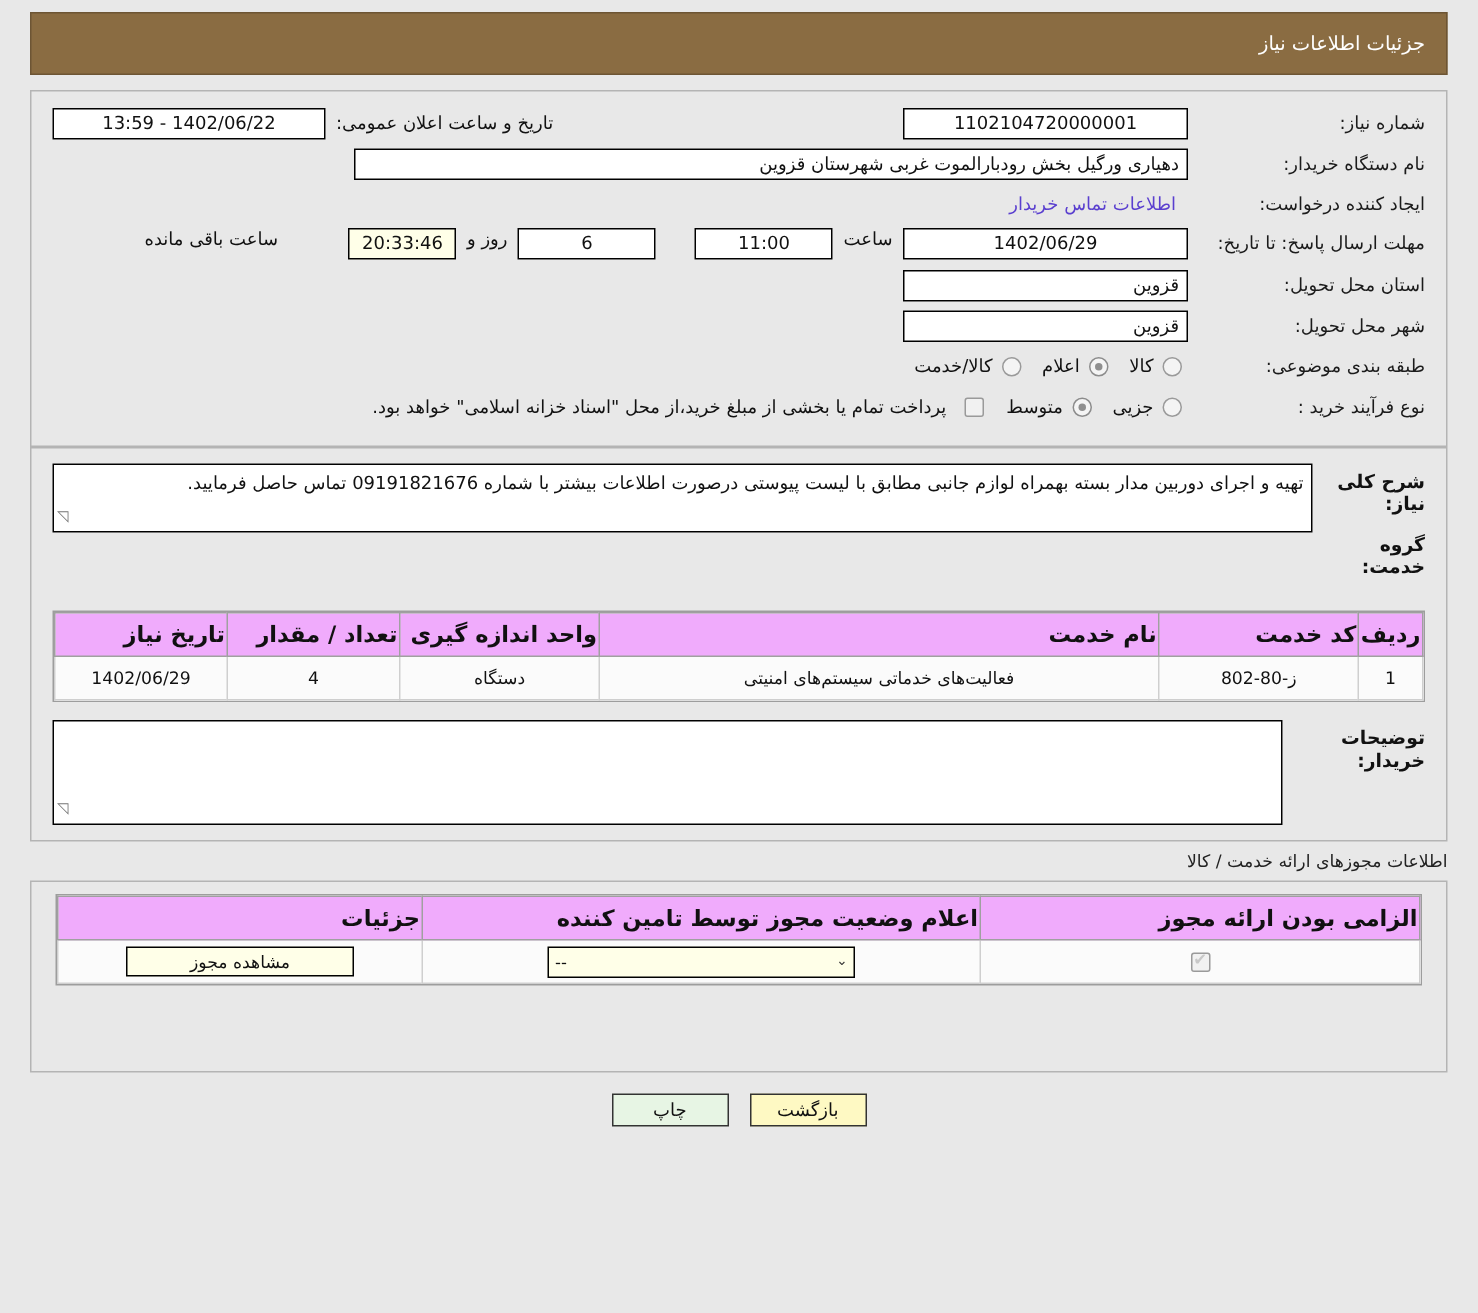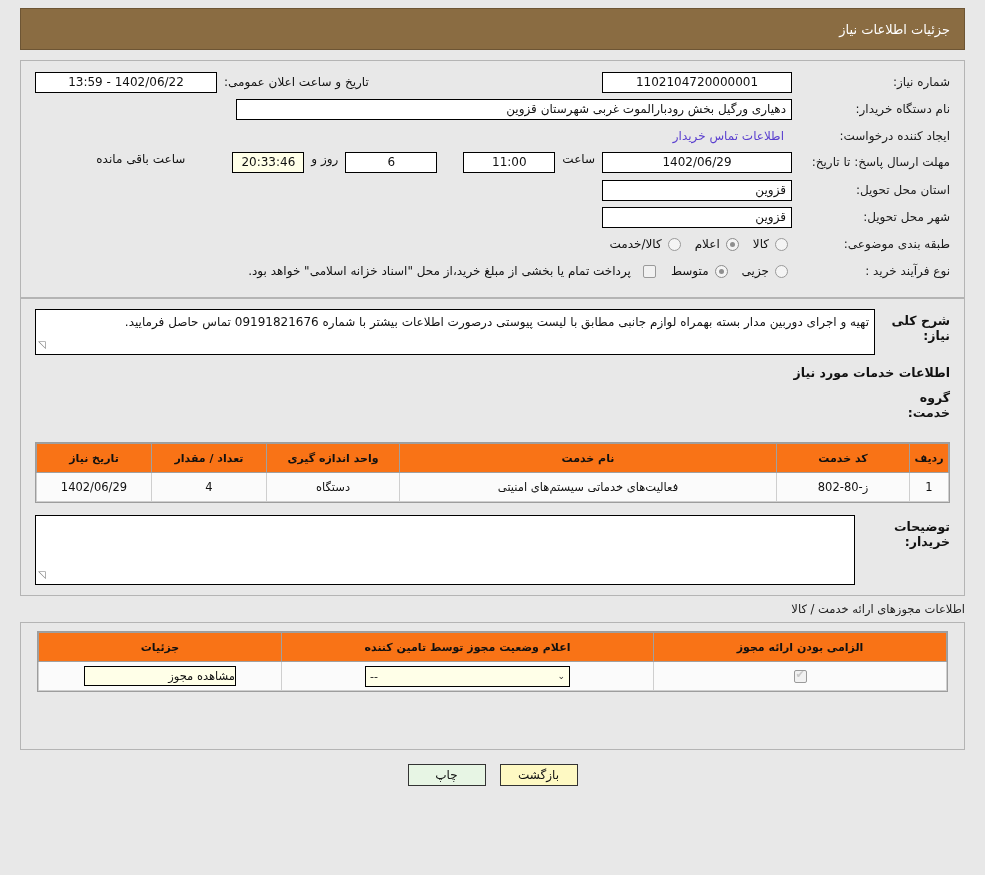--- a/index.html
+++ b/index.html
@@ -103,34 +103,34 @@
   .ta .grip{
     position:absolute;left:2px;bottom:0px;font-size:10px;color:#777;
     transform:scaleX(-1);
   }
   .sec-title{font-size:12.5px;font-weight:bold;margin:10px 0 10px 0;text-align:right;}
   .bold-lbl{font-weight:bold;font-size:12.5px;}
 
   
   table.grid{border-collapse:collapse;width:100%;font-size:12px;background:#fff;}
   table.grid th{
-    background:#f97316;color:#111;font-weight:bold;
-    border:1px solid #a0a0a0;height:26px;text-align:center;font-size:11px;
+    background:#f0abfc;color:#111;font-weight:bold;
+    border:1px solid #a0a0a0;height:26px;text-align:right;font-size:15px;
   }
   table.grid td{
     border:1px solid #cfcfcf;height:26px;text-align:center;
     background:#fbfbfb;color:#111;font-size:11.5px;
   }
   .tbl-wrap{margin:0 14px 0 14px;border:1px solid #9d9d9d;}
   .permit-tbl-wrap{margin:8px 16px 0 16px;border:1px solid #9d9d9d;background:#fff;}
 
   .small-btn{
     background:#ffffe8;border:1px solid #000;
     font-size:11.5px;padding:2px 0;width:150px;cursor:pointer;
-    font-family:inherit;color:#111;text-align:right;display:inline-block;
+    font-family:inherit;color:#111;text-align:center;display:inline-block;
   }
   .sel{
     background:#ffffe8;border:1px solid #000;height:21px;
     box-sizing:border-box;font-size:11.5px;width:205px;
     display:flex;align-items:center;justify-content:space-between;
     padding:0 4px;cursor:pointer;color:#111;
   }
   .sel .cv{font-size:11px;}
   .caret{font-size:9px;color:#333;}
 
@@ -238,21 +238,20 @@
   <div class="panel-inner">
 
     <div style="display:flex;align-items:flex-start;">
       <div class="bold-lbl" style="width:75px;padding-top:4px;text-align:right;">شرح کلی نیاز:</div>
       <div class="ta" style="flex:1;height:46px;">
         <span>تهیه و اجرای دوربین مدار بسته بهمراه لوازم جانبی مطابق با لیست پیوستی درصورت اطلاعات بیشتر با شماره 09191821676 تماس حاصل فرمایید.</span>
         <span class="grip">◸</span>
       </div>
     </div>
 
-    <div class="sec-title">اطلاعات خدمات مورد نیاز</div>
 
     <div style="display:flex;align-items:center;margin-bottom:12px;">
       <div class="bold-lbl" style="width:75px;text-align:right;">گروه خدمت:</div>
     </div>
   </div>
 
   <div class="tbl-wrap">
     <table class="grid">
       <thead>
           <tr id="svc-head">

